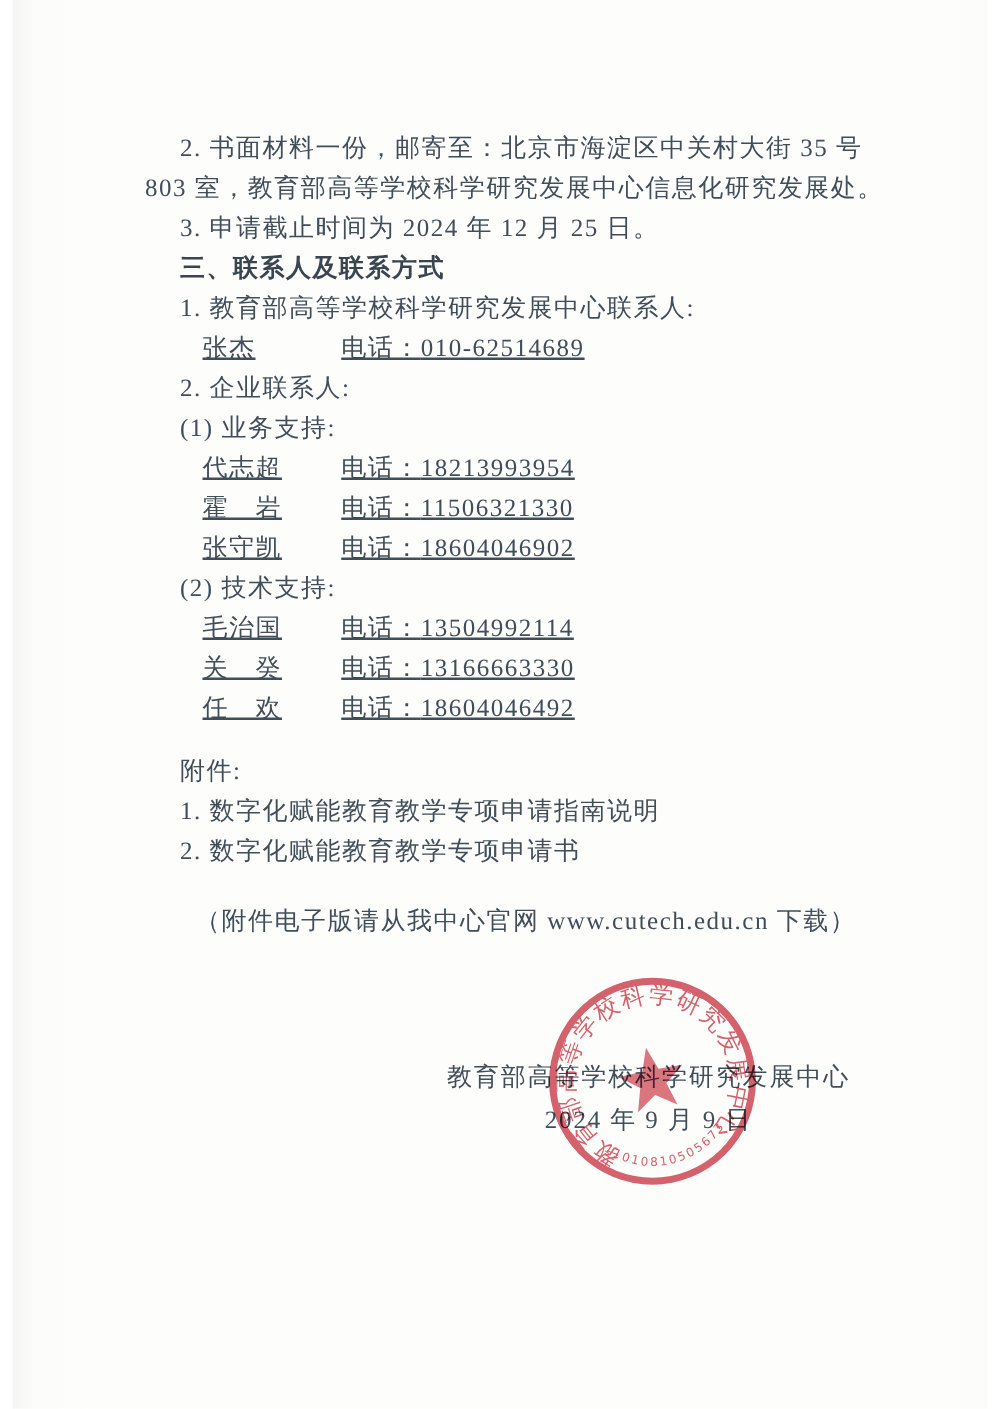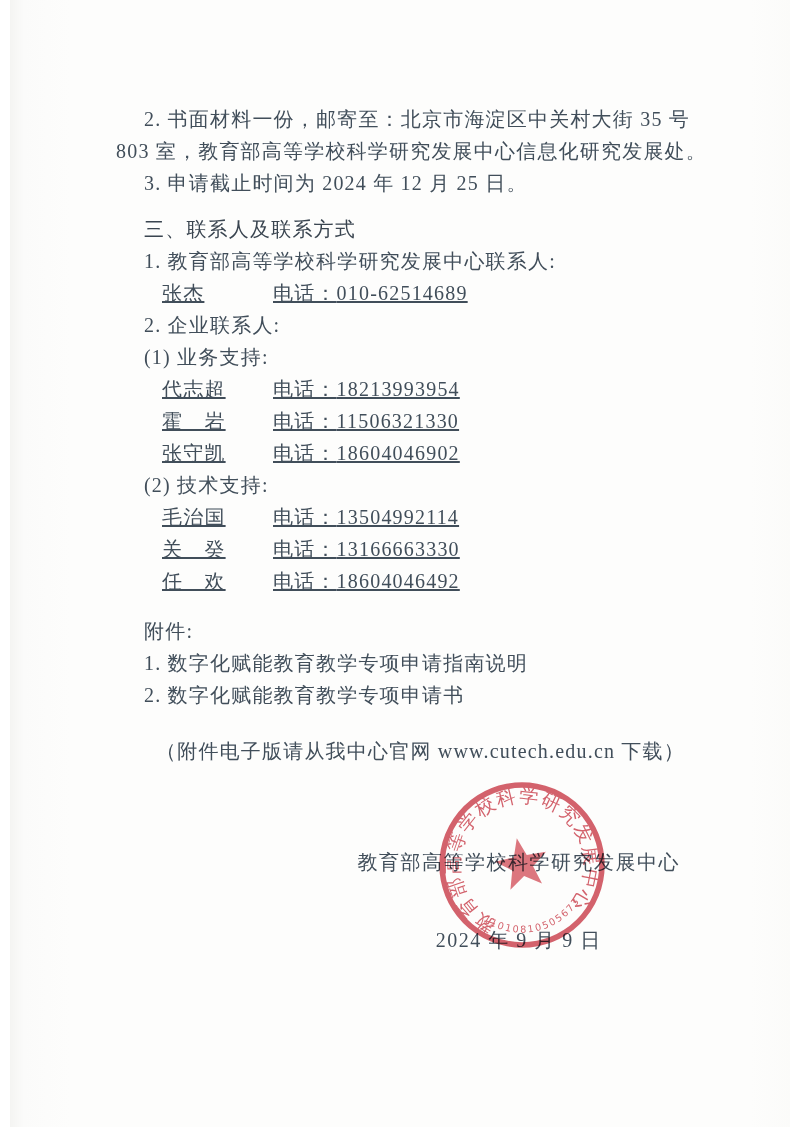--- a/index.html
+++ b/index.html
@@ -27,21 +27,21 @@
     font-size: 20px;
     letter-spacing: 1.2px;
   }
   .line {
     margin: 0;
     height: 32px;
     line-height: 32px;
     white-space: nowrap;
   }
   .indent { padding-left: 28px; }
-  .heading { font-weight: normal; color: #3a4550; margin-top: 14px; }
+  .heading { font-weight: bold; color: #3a4550; }
   .contact-row {
     display: flex;
     padding-left: 46px;
     text-decoration: underline;
   }
   .contact-row .cname {
     display: inline-block;
     width: 111px;
     flex: 0 0 111px;
   }
@@ -51,21 +51,21 @@
   .signature {
     position: absolute;
     top: 845px;
     right: 110px;
     text-align: center;
     font-size: 20px;
     letter-spacing: 1.5px;
     z-index: 1;
   }
   .signature .org { line-height: 34px; white-space: nowrap; }
-  .signature .date { line-height: 34px; white-space: nowrap; margin-top: 44px; }
+  .signature .date { line-height: 34px; white-space: nowrap; }
   .seal {
     position: absolute;
     left: 426px;
     top: 779px;
     width: 172px;
     height: 172px;
     z-index: 2;
     mix-blend-mode: multiply;
     opacity: 0.88;
   }

